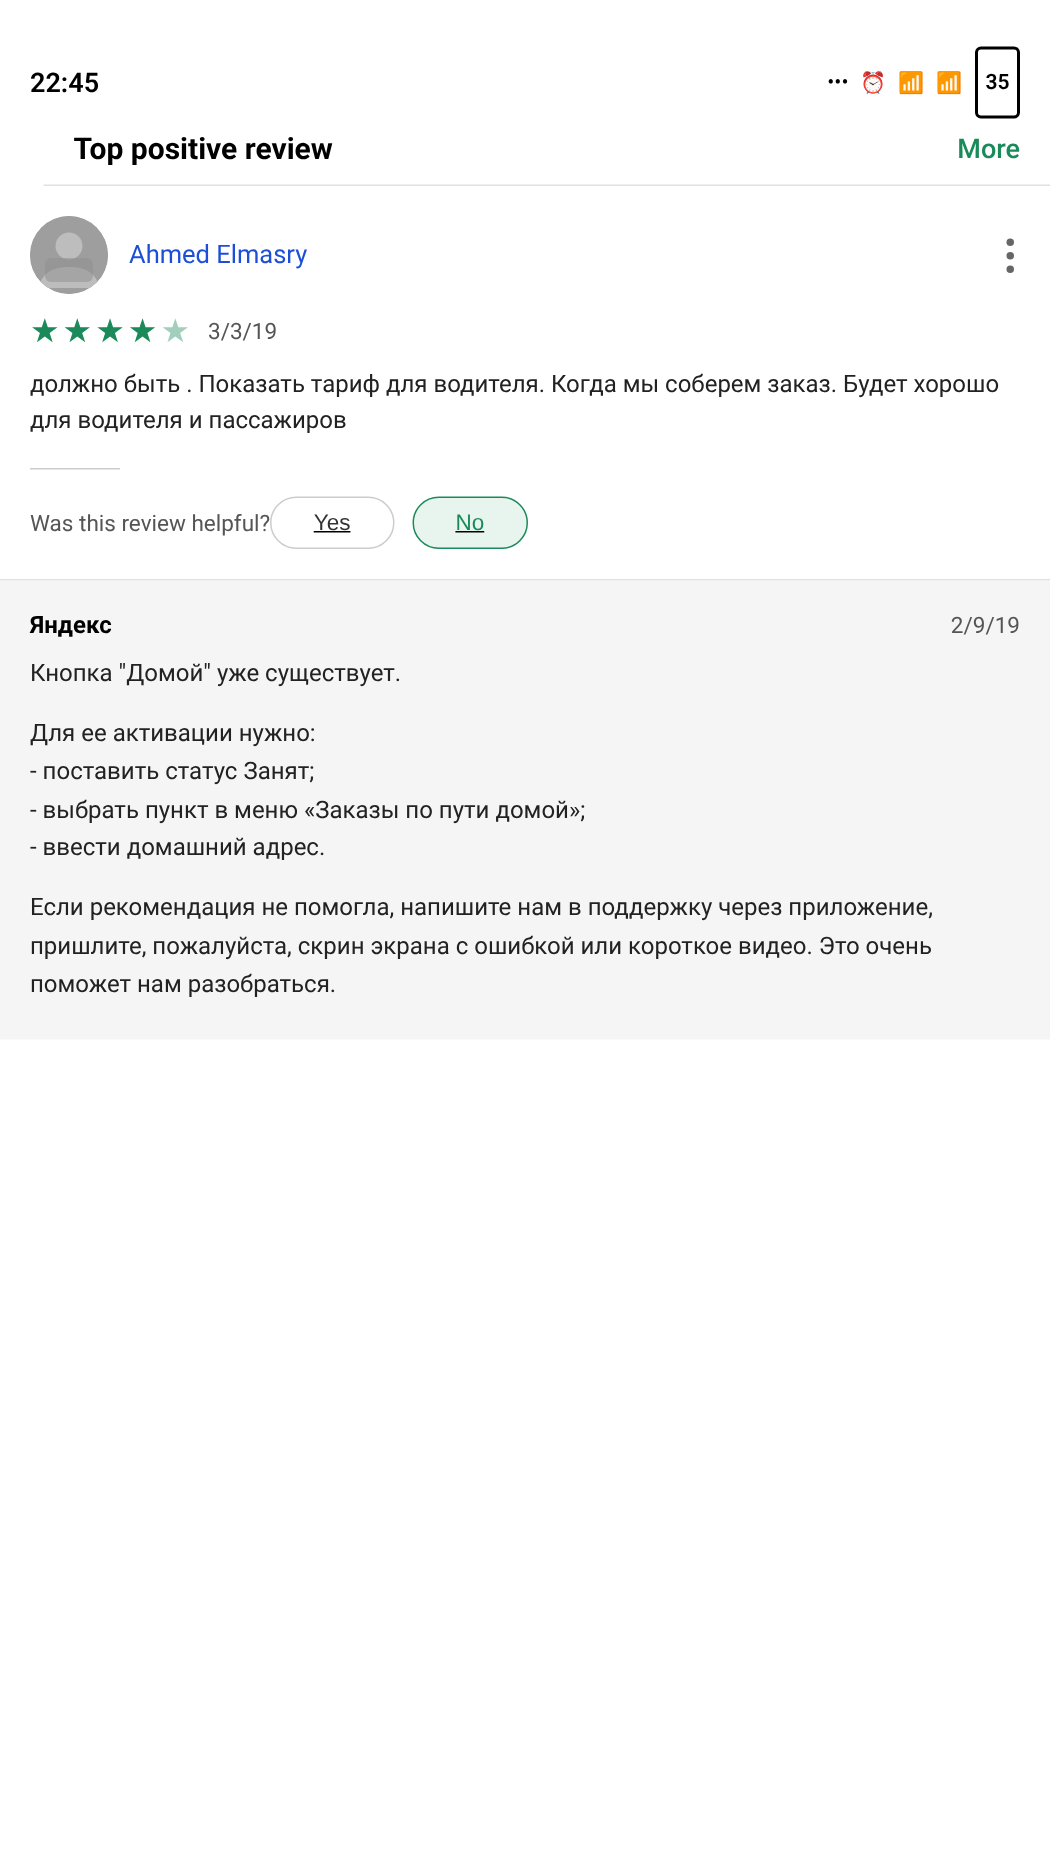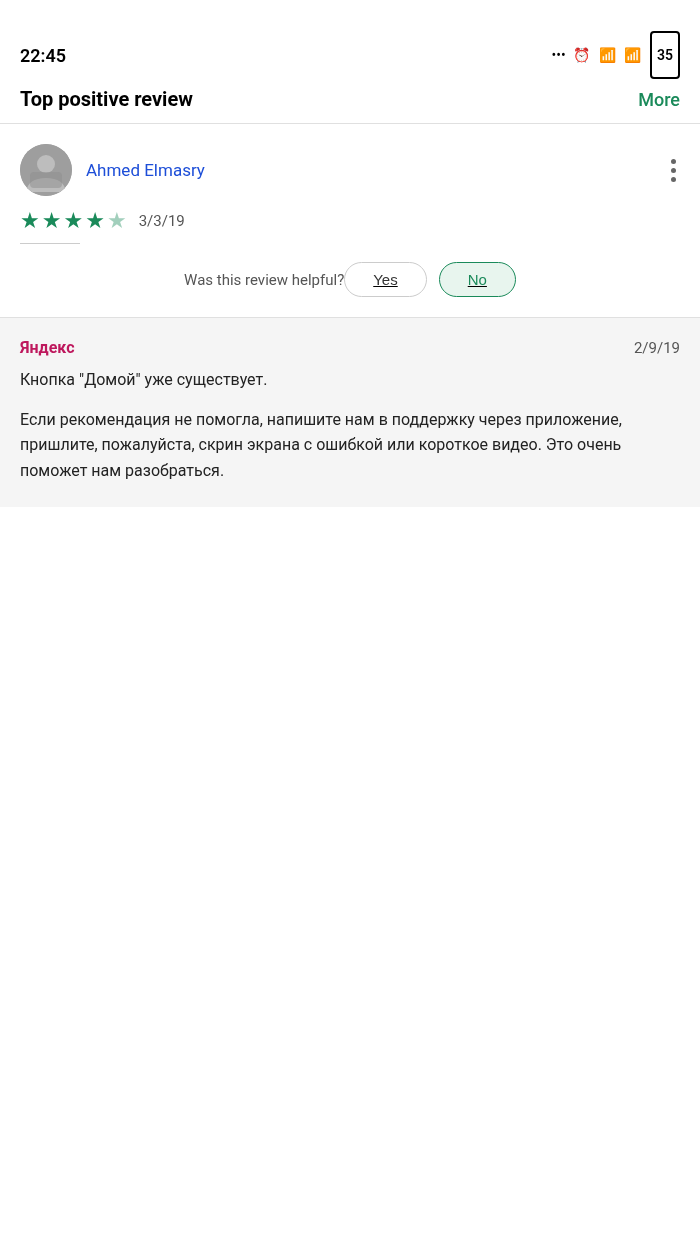--- a/index.html
+++ b/index.html
@@ -45,20 +45,21 @@
     }
 
     
     .header {
       display: flex;
       justify-content: space-between;
       align-items: center;
       padding: 12px 20px;
       border-bottom: 1px solid #e0e0e0;
       background: #fff;
+      margin-left: 29px;
     }
     .header-title {
       font-size: 20px;
       font-weight: 700;
       color: #000;
     }
     .header-more {
       font-size: 18px;
       font-weight: 500;
       color: #1a8a5a;
@@ -151,21 +152,21 @@
     .divider {
       height: 1px;
       background: #ccc;
       width: 60px;
       margin: 0 0 18px 0;
     }
 
     .helpful-row {
       display: flex;
       align-items: center;
-      justify-content: center;
+      justify-content: flex-start;
       padding-bottom: 20px;
     }
     .helpful-label {
       font-size: 15px;
       color: #555;
     }
     .helpful-buttons {
       display: flex;
       gap: 12px;
       text-decoration: underline;
@@ -197,21 +198,21 @@
     }
     .response-header {
       display: flex;
       justify-content: space-between;
       align-items: center;
       margin-bottom: 10px;
     }
     .response-author {
       font-size: 16px;
       font-weight: 700;
-      color: #be185d;
+      color: #000000;
     }
     .response-date {
       font-size: 15px;
       color: #555;
     }
     .response-text {
       font-size: 16px;
       color: #222;
       line-height: 1.6;
     }
@@ -268,35 +269,37 @@
     <div class="stars">
       <span class="star">★</span>
       <span class="star">★</span>
       <span class="star">★</span>
       <span class="star">★</span>
       <span class="star" style="color:#1a8a5a; opacity:0.4;">★</span>
     </div>
     <span class="review-date">3/3/19</span>
   </div>
 
+  <div class="review-text">должно быть . Показать тариф для водителя. Когда мы соберем заказ. Будет хорошо для водителя и пассажиров</div>
 
   <div class="divider"></div>
 
   <div class="helpful-row">
     <span class="helpful-label">Was this review helpful?</span>
     <div class="helpful-buttons">
       <button class="btn-yes">Yes</button>
       <button class="btn-no">No</button>
     </div>
   </div>
 
 </div>
 
 <div class="developer-response">
   <div class="response-header">
     <span class="response-author">Яндекс</span>
     <span class="response-date">2/9/19</span>
   </div>
   <div class="response-text" id="response-body">
       <p>Кнопка "Домой" уже существует.</p>
+      <p>Для ее активации нужно:<br>- поставить статус Занят;<br>- выбрать пункт в меню «Заказы по пути домой»;<br>- ввести домашний адрес.</p>
       <p>Если рекомендация не помогла, напишите нам в поддержку через приложение, пришлите, пожалуйста, скрин экрана с ошибкой или короткое видео. Это очень поможет нам разобраться.</p>
     </div>
 </div>
 
 </body></html>

